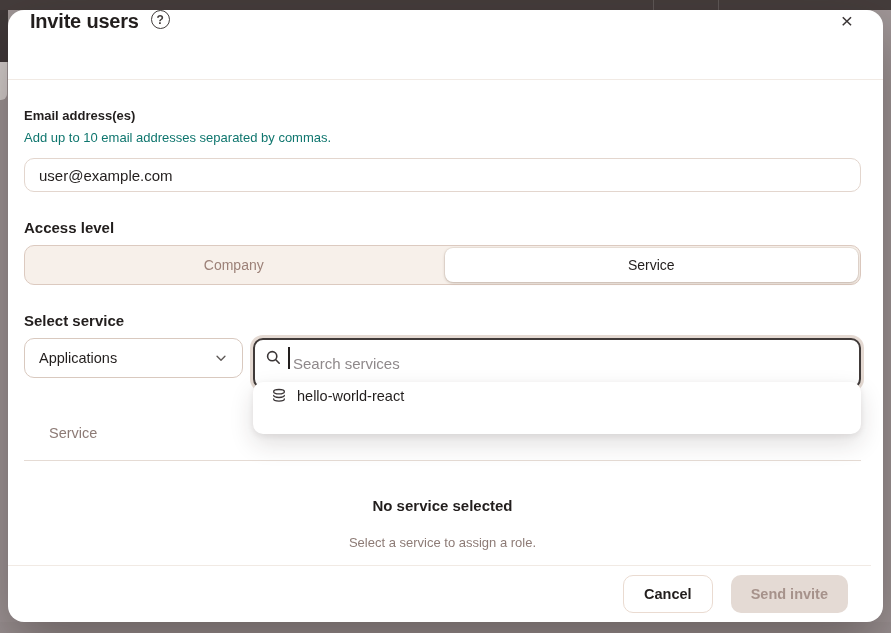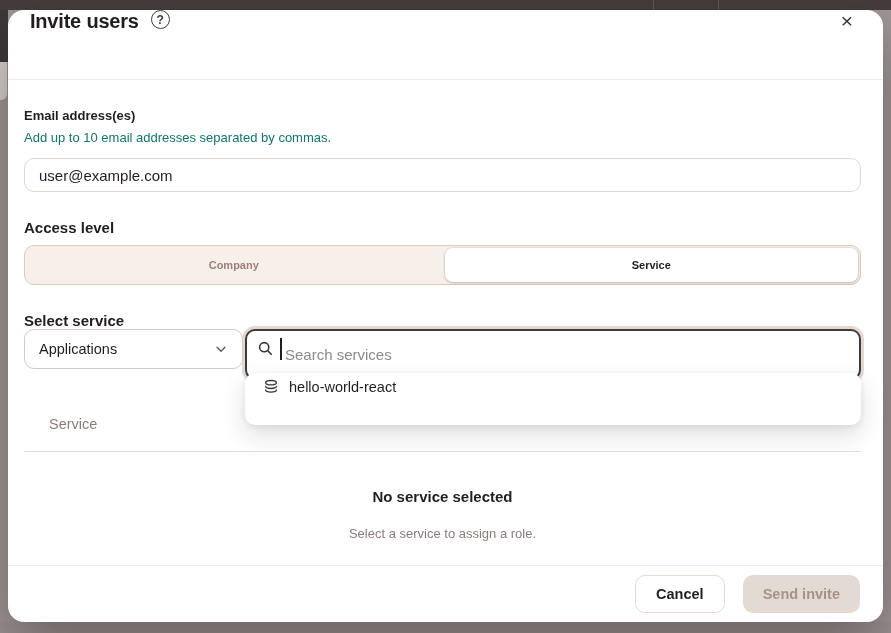--- a/index.html
+++ b/index.html
@@ -60,30 +60,30 @@
   }
 
   .section-label { font-size: 15px; font-weight: 600; margin-top: 27px; }
 
   .segmented {
     margin-top: 9px; height: 40px; display: flex;
     background: #f7f0ea; border: 1px solid #dccac0; border-radius: 10px;
   }
   .segment {
     flex: 1; display: flex; align-items: center; justify-content: center;
-    font-size: 11px; font-weight: 700; color: #9c8178; cursor: pointer;
+    font-size: 14px; font-weight: 400; color: #9c8178; cursor: pointer;
     border-radius: 8px; margin: 2px; background: transparent; border: none;
     font-family: "Liberation Sans", sans-serif;
   }
   .segment.selected {
     background: #ffffff; color: #221e1d;
     box-shadow: 0 1px 3px rgba(93,62,48,0.30), 0 0 0 1px rgba(230,220,212,0.6);
   }
 
-  .service-row { margin-top: 0; display: flex; gap: 2px; }
+  .service-row { margin-top: 9px; display: flex; gap: 10px; }
   .select-box {
     width: 219px; height: 40px; flex: none;
     border: 1px solid #d9c9bf; border-radius: 10px; background: #fff;
     display: flex; align-items: center; justify-content: space-between;
     padding: 0 14px; font-size: 14.5px; cursor: pointer;
   }
   .chevron-icon { color: #5f5a58; display: flex; }
 
   .search-wrap { flex: 1; position: relative; }
   .search-input {
@@ -111,21 +111,21 @@
   .stack-icon { color: #3a3536; display: flex; }
 
   .service-col-header { margin: 36px 0 0 25px; font-size: 14.5px; color: #8d7b76; }
   .list-divider { margin-top: 19px; border-top: 1px solid #e5dbd4; }
 
   .empty-state { text-align: center; }
   .empty-title { margin-top: 36px; font-size: 15px; font-weight: 700; }
   .empty-sub { margin-top: 21px; font-size: 13px; color: #8d7b76; }
 
   .modal-footer {
-    position: absolute; left: 0; right: 0; bottom: 0; height: 57px;
+    position: absolute; left: 0; right: 12px; bottom: 0; height: 57px;
     border-top: 1px solid #f1eae4; display: flex; align-items: center;
     justify-content: flex-end; gap: 18px; padding: 4px 23px;
   }
   .btn {
     height: 38px; border-radius: 10px; font-size: 14.5px; font-weight: 600;
     padding: 0 20px; cursor: pointer; font-family: "Liberation Sans", sans-serif;
   }
   .btn-cancel { background: #fff; border: 1px solid #eadbd1; color: #221e1d; }
   .btn-send { background: #e4dad4; border: none; color: #a6928b; cursor: default; }
 </style>

